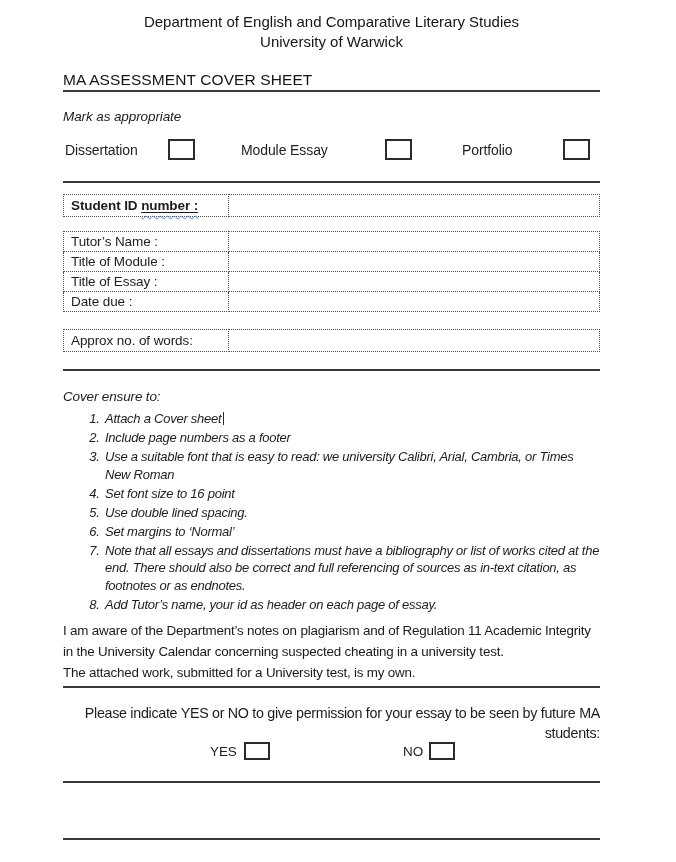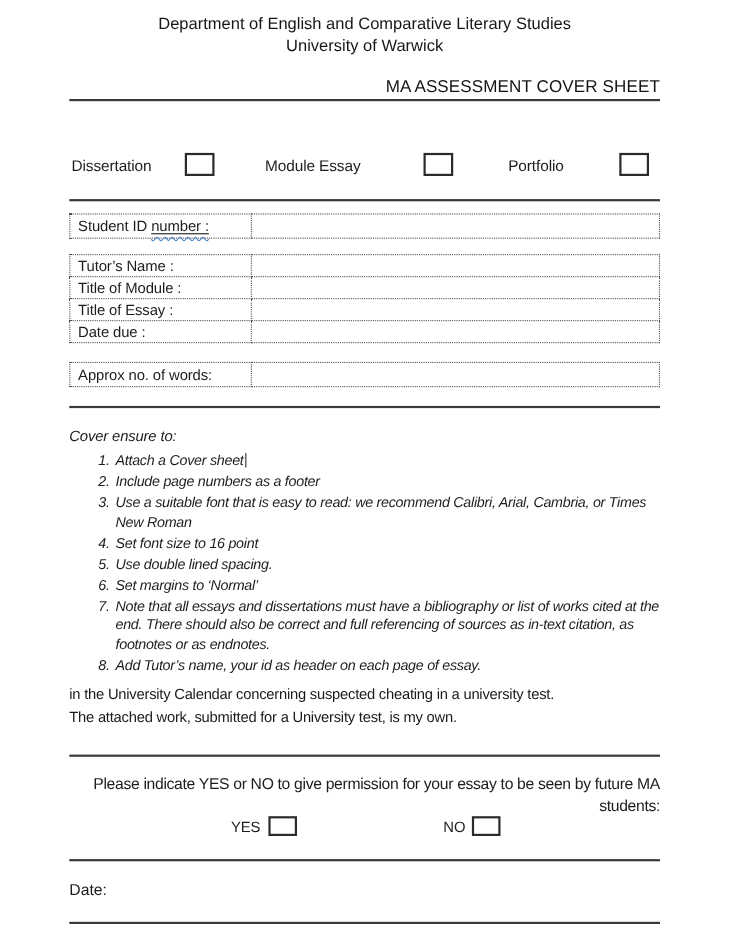--- a/index.html
+++ b/index.html
@@ -11,34 +11,34 @@
     background: #ffffff;
     font-family: "Liberation Sans", "DejaVu Sans", sans-serif;
     color: #1d1d1d;
     overflow: hidden;
   }
   .abs { position: absolute; left: 63px; width: 537px; }
   .rule { position: absolute; left: 63px; width: 537px; border-top: 2px solid #3a3a3a; height: 0; }
 
   
   .b-header { top: 12px; text-align: center; font-size: 15px; line-height: 20px; color: #161616; }
-  .b-title  { top: 71px; text-align: right; font-size: 15.5px; letter-spacing: 0.1px; color: #141414; }
+  .b-title  { top: 71px; text-align: left; font-size: 15.5px; letter-spacing: 0.1px; color: #141414; }
 
   .b-mark { top: 109px; font-style: italic; font-size: 13.5px; letter-spacing: -0.1px; }
 
   
   .b-types { top: 139px; height: 26px; }
   .b-types .lbl { position: absolute; font-size: 14px; top: 3px; letter-spacing: -0.1px; }
   .cbox { position: absolute; top: 0; width: 27px; height: 21px; border: 2px solid #2b2b2b; background: #fff; }
 
   
   .dtable { border-collapse: collapse; width: 537px; table-layout: fixed; }
   .dtable td { border: 1px dotted #4f4f4f; font-size: 13.5px; padding: 2px 0 2px 7px; letter-spacing: -0.1px; vertical-align: middle; }
   .dtable td.lab { width: 165px; }
-  .b-student { top: 194px; } .b-student td { height: 22px; }
+  .b-student { top: 194px; font-weight: bold; } .b-student td { height: 22px; }
   .b-main    { top: 231px; } .b-main td { height: 19px; }
   .b-approx  { top: 329px; } .b-approx td { height: 22px; margin-left: 16px; }
 
   .ul-solid { text-decoration: underline; text-decoration-thickness: 1px; text-underline-offset: 2px; }
   .ul-wavy  { text-decoration: underline wavy #4f81c7 1px; text-underline-offset: 4.5px; }
 
   
   .b-instructions { top: 389px; font-style: italic; }
   .b-instructions .heading { font-size: 13.5px; letter-spacing: -0.15px; margin-bottom: 6px; }
   .b-instructions ol { list-style: decimal; padding-left: 40px; margin: 0; }
@@ -72,20 +72,21 @@
 <div class="page">
 
   <div class="abs b-header">
     <div>Department of English and Comparative Literary Studies</div>
     <div>University of Warwick</div>
   </div>
 
   <div class="abs b-title">MA ASSESSMENT COVER SHEET</div>
   <div class="rule r-title"></div>
 
+  <div class="abs b-mark">Mark as appropriate</div>
 
   <div class="abs b-types">
     <span class="lbl" style="left:2px">Dissertation</span>
     <span class="cbox" style="left:105px"></span>
     <span class="lbl" style="left:178px">Module Essay</span>
     <span class="cbox" style="left:322px"></span>
     <span class="lbl" style="left:399px">Portfolio</span>
     <span class="cbox" style="left:500px"></span>
   </div>
   <div class="rule r-types"></div>
@@ -128,43 +129,43 @@
     </tr>
   </tbody>
     </table>
   <div class="rule r-tables"></div>
 
   <div class="abs b-instructions">
     <div class="heading">Cover ensure to:</div>
     <ol>
       <li><span>Attach a Cover sheet</span><span class="caret"></span></li>
       <li>Include page numbers as a footer</li>
-      <li>Use a suitable font that is easy to read: we recommend Calibri, Arial, Cambria, or Times New Roman</li>
+      <li>Use a suitable font that is easy to read: we university Calibri, Arial, Cambria, or Times New Roman</li>
       <li>Set font size to 16 point</li>
       <li>Use double lined spacing.</li>
       <li>Set margins to ‘Normal’</li>
       <li>Note that all essays and dissertations must have a bibliography or list of works cited at the end. There should also be correct and full referencing of sources as in-text citation, as footnotes or as endnotes.</li>
       <li>Add Tutor’s name, your id as header on each page of essay.</li>
     </ol>
   </div>
 
   <div class="abs b-declaration">
+    <span class="line">I am aware of the Department’s notes on plagiarism and of Regulation 11 Academic Integrity</span>
     <span class="line">in the University Calendar concerning suspected cheating in a university test.</span>
     <span class="line">The attached work, submitted for a University test, is my own.</span>
   </div>
   <div class="rule r-decl"></div>
 
   <div class="abs b-permission">
     <span class="line">Please indicate YES or NO to give permission for your essay to be seen by future MA</span>
     <span class="line">students:</span>
   </div>
   <div class="abs b-yesno">
     <span class="lbl" style="left:147px">YES</span>
     <span class="sbox" style="left:181px"></span>
     <span class="lbl" style="left:340px">NO</span>
     <span class="sbox" style="left:366px"></span>
   </div>
   <div class="rule r-yesno"></div>
 
-  <div class="abs b-date">Date:</div>
   <div class="rule r-bottom"></div>
 
 </div>
 
 </body></html>

